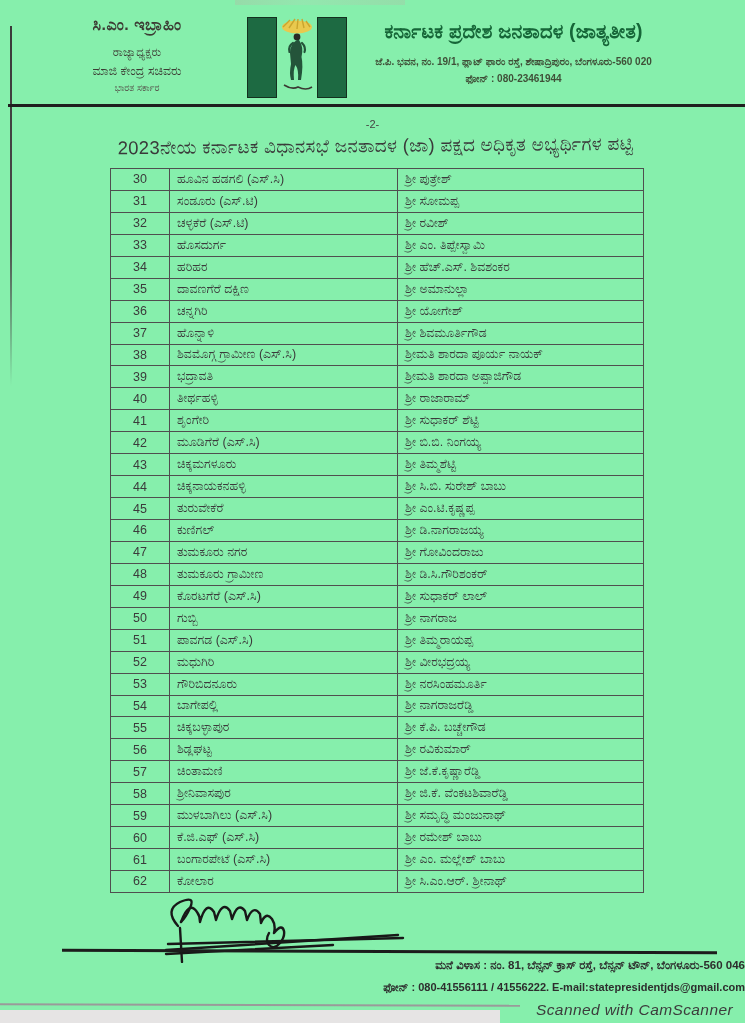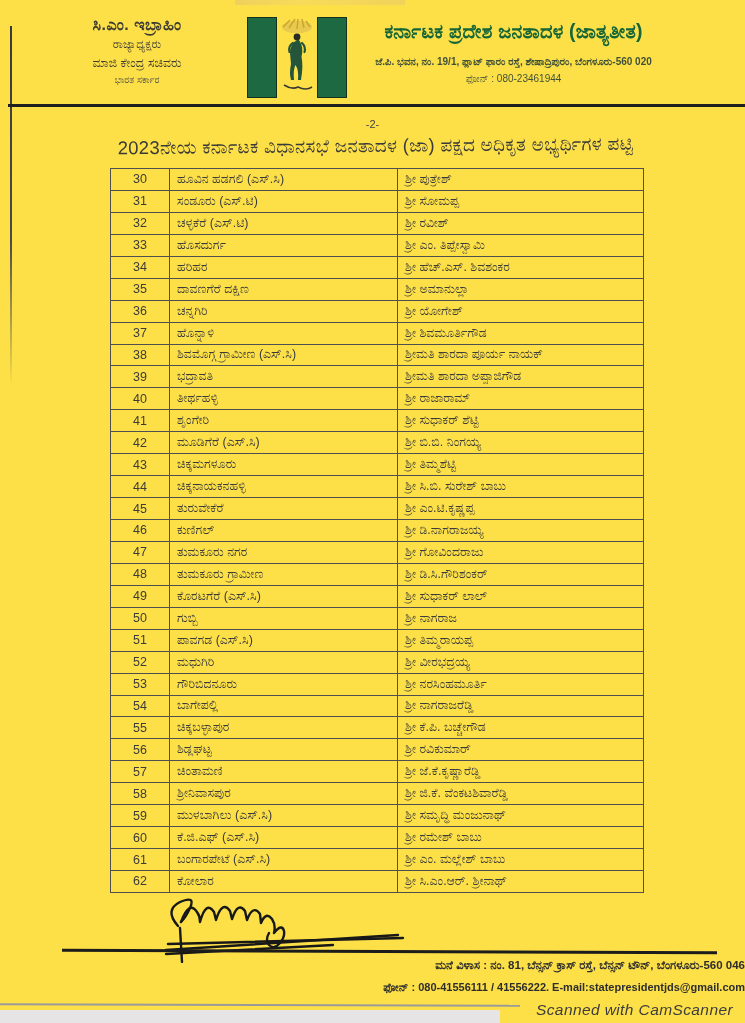--- a/index.html
+++ b/index.html
@@ -2,44 +2,44 @@
 <html><head>
 <meta charset="utf-8">
 <style>
   html,body{margin:0;padding:0;}
   body{
     width:745px;height:1023px;position:relative;overflow:hidden;
     background:#ffffff;
     font-family:"Liberation Sans","DejaVu Sans",sans-serif;
     color:#333;
   }
-  .page{position:absolute;inset:0;background:#fde047;}
+  .page{position:absolute;inset:0;background:#86efac;}
 
   
   .left-scan-line{position:absolute;left:10px;top:26px;width:2px;height:360px;
     background:linear-gradient(#3a3a3a 0%,#4a4a4a 60%,rgba(90,90,90,0) 100%);}
   .top-smudge{position:absolute;top:0;left:235px;width:170px;height:5px;
     background:linear-gradient(90deg,rgba(200,160,160,.25),rgba(220,190,190,.15) 40%,rgba(200,160,160,.22));}
 
   
   .officer{position:absolute;left:52px;top:16px;width:170px;text-align:center;color:#3c3c34;}
   .officer .name{font-size:16px;font-weight:bold;letter-spacing:.5px;}
-  .officer .line2{font-size:11.5px;margin-top:4px;}
+  .officer .line2{font-size:11.5px;margin-top:12px;}
   .officer .line3{font-size:12.5px;margin-top:5px;}
   .officer .line4{font-size:9.5px;margin-top:3px;color:#55514a;}
 
   .logo{position:absolute;left:247px;top:17px;width:100px;height:82px;}
   .logo .bar{position:absolute;top:0;width:28px;height:79px;background:#1d6a42;border:1px solid #14301f;}
   .logo .bar.l{left:0;} .logo .bar.r{right:0;}
   .logo svg{position:absolute;left:29px;top:-2px;}
 
   .party{position:absolute;left:346px;top:20px;width:335px;text-align:center;}
   .party .pname{font-size:19.5px;font-weight:bold;color:#166638;letter-spacing:.2px;}
   .party .paddr{font-size:10px;color:#3f5038;margin-top:13px;font-weight:bold;}
-  .party .pphone{font-size:10px;color:#3f5038;margin-top:5px;font-weight:normal;}
+  .party .pphone{font-size:10px;color:#3f5038;margin-top:5px;font-weight:bold;}
 
   .header-rule{position:absolute;left:8px;top:104px;width:737px;height:2.5px;background:#1f1f1f;}
   .page-num{position:absolute;left:0;top:118px;width:100%;text-align:center;font-size:11px;color:#444;}
 
   .doc-title{position:absolute;left:68px;top:135px;width:615px;text-align:center;
     font-size:18.5px;color:#3a3a3a;transform:rotate(-.5deg);letter-spacing:.3px;}
 
   
   table.cand{position:absolute;left:110px;top:168px;width:531px;border-collapse:collapse;
     table-layout:fixed;}

